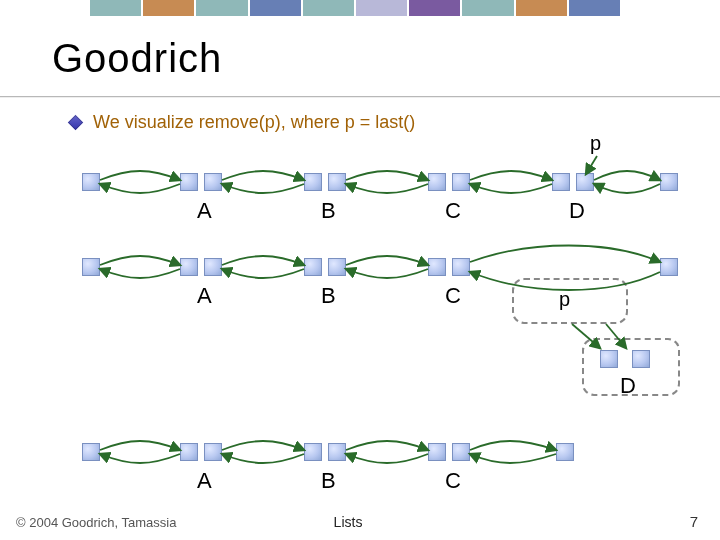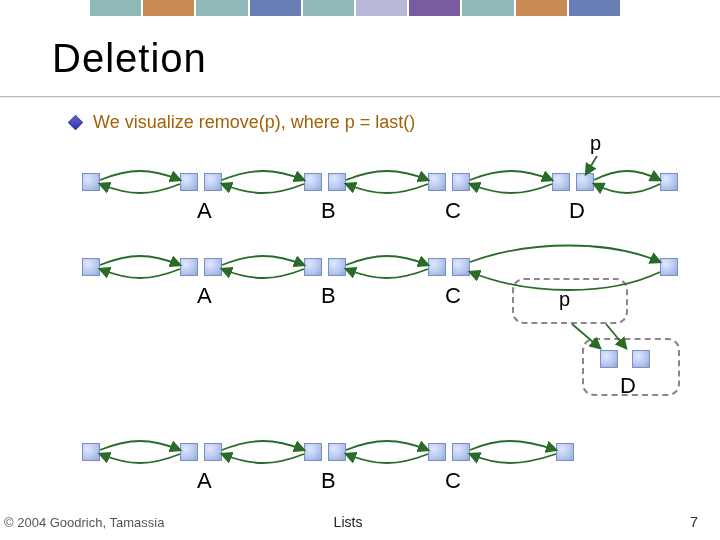--- a/index.html
+++ b/index.html
@@ -82,21 +82,21 @@
 
   svg.arrows {
     position: absolute;
     left: 0; top: 0;
     width: 720px; height: 540px;
     pointer-events: none;
   }
 
   .footer-left {
     position: absolute;
-    left: 4px; bottom: 10px;
+    left: 16px; bottom: 10px;
     font-family: Verdana, sans-serif;
     font-size: 13px; color: #555;
   }
   .footer-mid {
     position: absolute;
     left: 0; bottom: 10px;
     width: 696px;
     text-align: center;
     font-family: Verdana, sans-serif;
     font-size: 14px; color: #222;
@@ -117,21 +117,21 @@
   <div class="seg c-teal"></div>
     <div class="seg c-blue"></div>
   <div class="seg c-teal"></div>
     <div class="seg c-lav"></div>
   <div class="seg c-purple"></div>
     <div class="seg c-teal"></div>
   <div class="seg c-orange"></div>
     <div class="seg c-blue"></div>
 </div>
 
-<div class="title">Deletion</div>
+<div class="title">Goodrich</div>
 <div class="rule"></div>
 
 <div class="bullet-row">
   <div class="diamond"></div>
   <span class="pcall">We visualize remove(p), where p = last()</span>
 </div>
 
 <div class="lbl" style="left:590px; top:132px;">p</div>
 
 <div class="node" style="left:82px;  top:173px;"></div>

